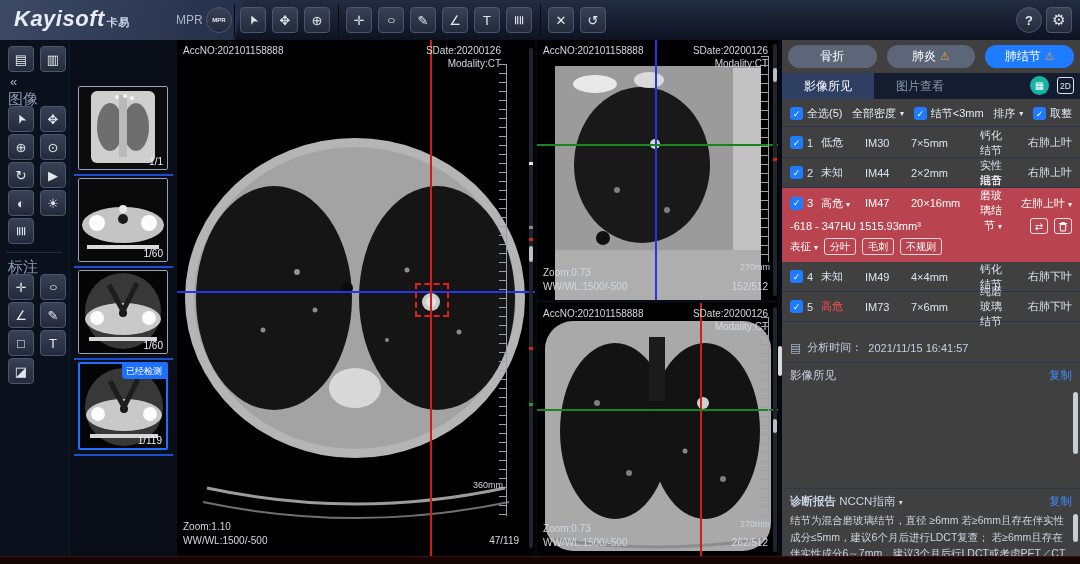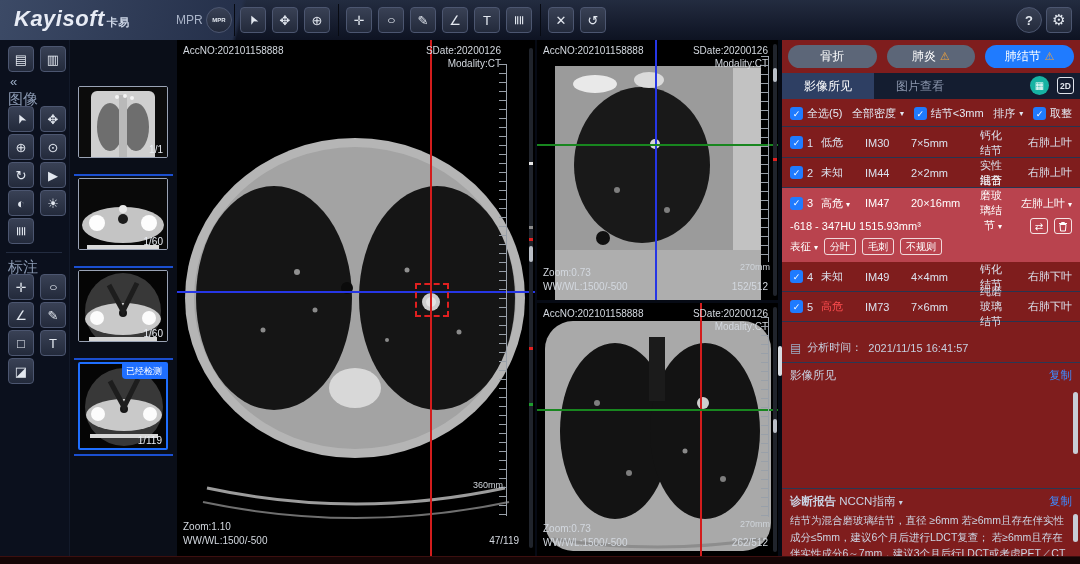--- a/index.html
+++ b/index.html
@@ -37,21 +37,21 @@
 
   
   #thumbs{position:absolute;left:70px;top:40px;width:107px;height:524px;background:#0a0e18}
   #studyhdr{position:absolute;left:2px;top:0;width:103px;height:42px;border-radius:3px;
             background:linear-gradient(180deg,#3b6fd0,#27509f);padding:3px 4px}
   #studyhdr .fold{position:absolute;left:4px;top:4px;width:24px;height:17px;background:#5585e0;border-radius:3px;
                   display:flex;align-items:center;justify-content:center}
   #studyhdr .nm{position:absolute;right:5px;top:4px;font-size:11.5px;font-weight:bold;color:#fff}
   #studyhdr .dots{position:absolute;left:6px;top:24px;font-size:9px;color:#d5e2fa;letter-spacing:1px}
   #studyhdr .ser{position:absolute;right:5px;top:24px;font-size:10px;color:#e2eafb}
-  .thumb{position:absolute;left:8px;width:90px;height:72px;border:1px solid #9aa3b5;border-radius:2px;
+  .thumb{position:absolute;left:8px;width:90px;height:84px;border:1px solid #9aa3b5;border-radius:2px;
          background:#000;overflow:hidden;cursor:pointer}
   .thumb.sel{border:2px solid #1f6fff}
   .thumb .lbl{position:absolute;right:4px;bottom:2px;font-size:10px;color:#e9edf3}
   .thumb .badge{position:absolute;right:0;top:0;background:#1f6fff;color:#fff;font-size:9px;
                 padding:1px 4px;border-bottom-left-radius:4px}
   .bluesep{position:absolute;left:4px;width:99px;height:2px;background:#1b4fd0}
 
   
   .vp{position:absolute;background:#000;overflow:hidden}
   .vp svg.ct{position:absolute;left:0;top:0;width:100%;height:100%}
@@ -63,35 +63,35 @@
   .sbar{position:absolute;width:4px;background:#20242c;border-radius:2px}
   .sthumb{position:absolute;width:4px;background:#b9bec7;border-radius:2px}
   .stick{position:absolute;width:4px;height:3px}
   .hline,.vline{position:absolute}
   .hline{height:1.5px;left:0;right:0}
   .vline{width:1.5px;top:0;bottom:0}
   .blue{background:#2636e6}.red{background:#d31d1d}.green{background:#18861f}
   .nbox{position:absolute;border:2px dashed #e02020;background:transparent}
 
   
-  #panel{position:absolute;left:782px;top:40px;width:298px;height:524px;background:#7f1d1d;overflow:hidden}
+  #panel{position:absolute;left:782px;top:40px;width:298px;height:524px;background:#404040;overflow:hidden}
   #pills{position:absolute;left:0;top:5px;width:298px;display:flex;gap:10px;padding:0 6px}
   .pill{flex:1;height:23px;border-radius:12px;background:#5c6678;color:#fff;font-size:12px;
         display:flex;align-items:center;justify-content:center;gap:4px;cursor:pointer}
   .pill.active{background:#1f7bff}
   .warn{color:#f0a23c;font-size:11px}
   #ptabs{position:absolute;left:0;top:33px;width:298px;height:26px;background:#141d30;display:flex}
   .ptab{width:92px;height:26px;display:flex;align-items:center;justify-content:center;
         font-size:12px;color:#8b96ad;cursor:pointer}
   .ptab.active{background:#2e3f63;color:#fff}
   .tabicons{position:absolute;right:6px;top:3px;display:flex;gap:8px;align-items:center}
   .filmic{width:19px;height:19px;border-radius:50%;background:#17b3a3;color:#fff;font-size:10px;
           display:flex;align-items:center;justify-content:center;cursor:pointer}
   .twodic{width:17px;height:17px;border:1.5px solid #dfe4ec;border-radius:3px;color:#dfe4ec;font-size:8.5px;
-          font-weight:bold;display:flex;align-items:center;justify-content:center;cursor:pointer}
+          font-weight:normal;display:flex;align-items:center;justify-content:center;cursor:pointer}
   #pfilters{position:absolute;left:0;top:61px;width:298px;height:26px;display:flex;align-items:center;
             justify-content:space-between;padding:0 8px;font-size:11px;color:#e3e9f3;border-bottom:1px solid #273450}
   .fitem{display:flex;align-items:center;gap:4px;cursor:pointer;white-space:nowrap}
   .cb{width:13px;height:13px;background:#1f7bff;border-radius:3px;color:#fff;font-size:9px;
       display:inline-flex;align-items:center;justify-content:center;flex:0 0 13px}
   .caret{font-size:8px;color:inherit}
 
   .nrow{position:absolute;left:0;width:298px;height:30px;display:flex;align-items:center;gap:0;
         padding:0 8px;font-size:11px;color:#dbe2ee;border-bottom:1px solid #273450;cursor:pointer}
   .nrow .nno{width:18px;padding-left:4px}

